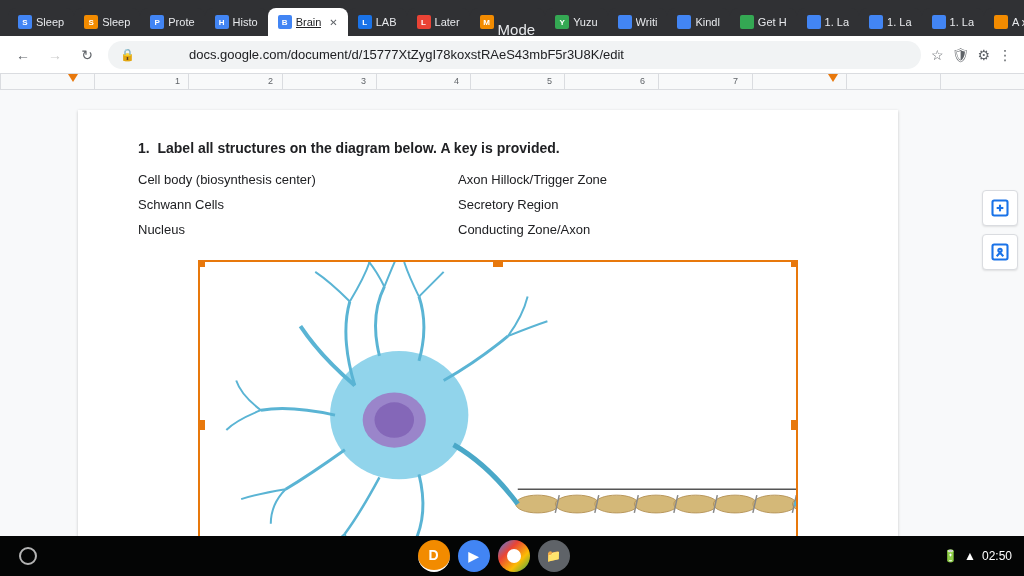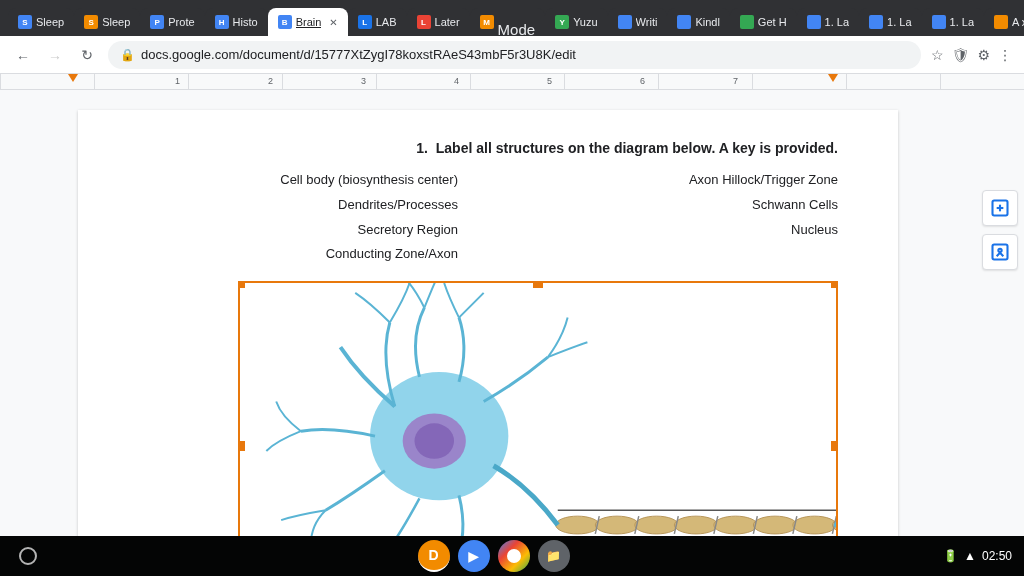--- a/index.html
+++ b/index.html
@@ -71,21 +71,21 @@
       border-radius: 16px;
       height: 28px;
       display: flex;
       align-items: center;
       padding: 0 12px;
       gap: 6px;
       font-size: 13px;
       color: #202124;
     }
     .lock-icon { color: #5f6368; font-size: 12px; }
-    .url-text { font-size: 13px; color: #202124; }
+    .url-text { font-size: 13px; color: #202124; margin-left: 48px; }
     .toolbar-icons { display: flex; gap: 8px; color: #5f6368; font-size: 14px; align-items: center; }
 
     
     .ruler {
       height: 16px;
       background: #f8f9fa;
       border-bottom: 1px solid #dadce0;
       position: relative;
       flex-shrink: 0;
     }
@@ -110,21 +110,20 @@
       overflow: hidden;
     }
 
     .doc-container {
       flex: 1;
       background: #f8f9fa;
       overflow-y: auto;
       display: flex;
       justify-content: center;
       padding: 20px 0;
-      text-align: right;
     }
 
     .doc-page {
       background: #fff;
       width: 820px;
       min-height: 500px;
       padding: 30px 60px;
       box-shadow: 0 1px 3px rgba(0,0,0,0.2);
     }
 
@@ -353,21 +352,20 @@
             
             <div class="question-number">
               <span>1.</span>&nbsp;
               <span>Label all structures on the diagram below.  A key is provided.</span>
             </div>
 
             
             <div class="key-grid">
               <div class="key-item">Cell body (biosynthesis center)</div>
               <div class="key-item">Axon Hillock/Trigger Zone</div>
-              <div class="key-item">Dendrites/Processes</div>
               <div class="key-item">Schwann Cells</div>
               <div class="key-item">Secretory Region</div>
               <div class="key-item">Nucleus</div>
               <div class="key-item">Conducting Zone/Axon</div>
               <div class="key-item"></div>
             </div>
 
             
             <div class="image-wrapper">
               <div class="image-box">

